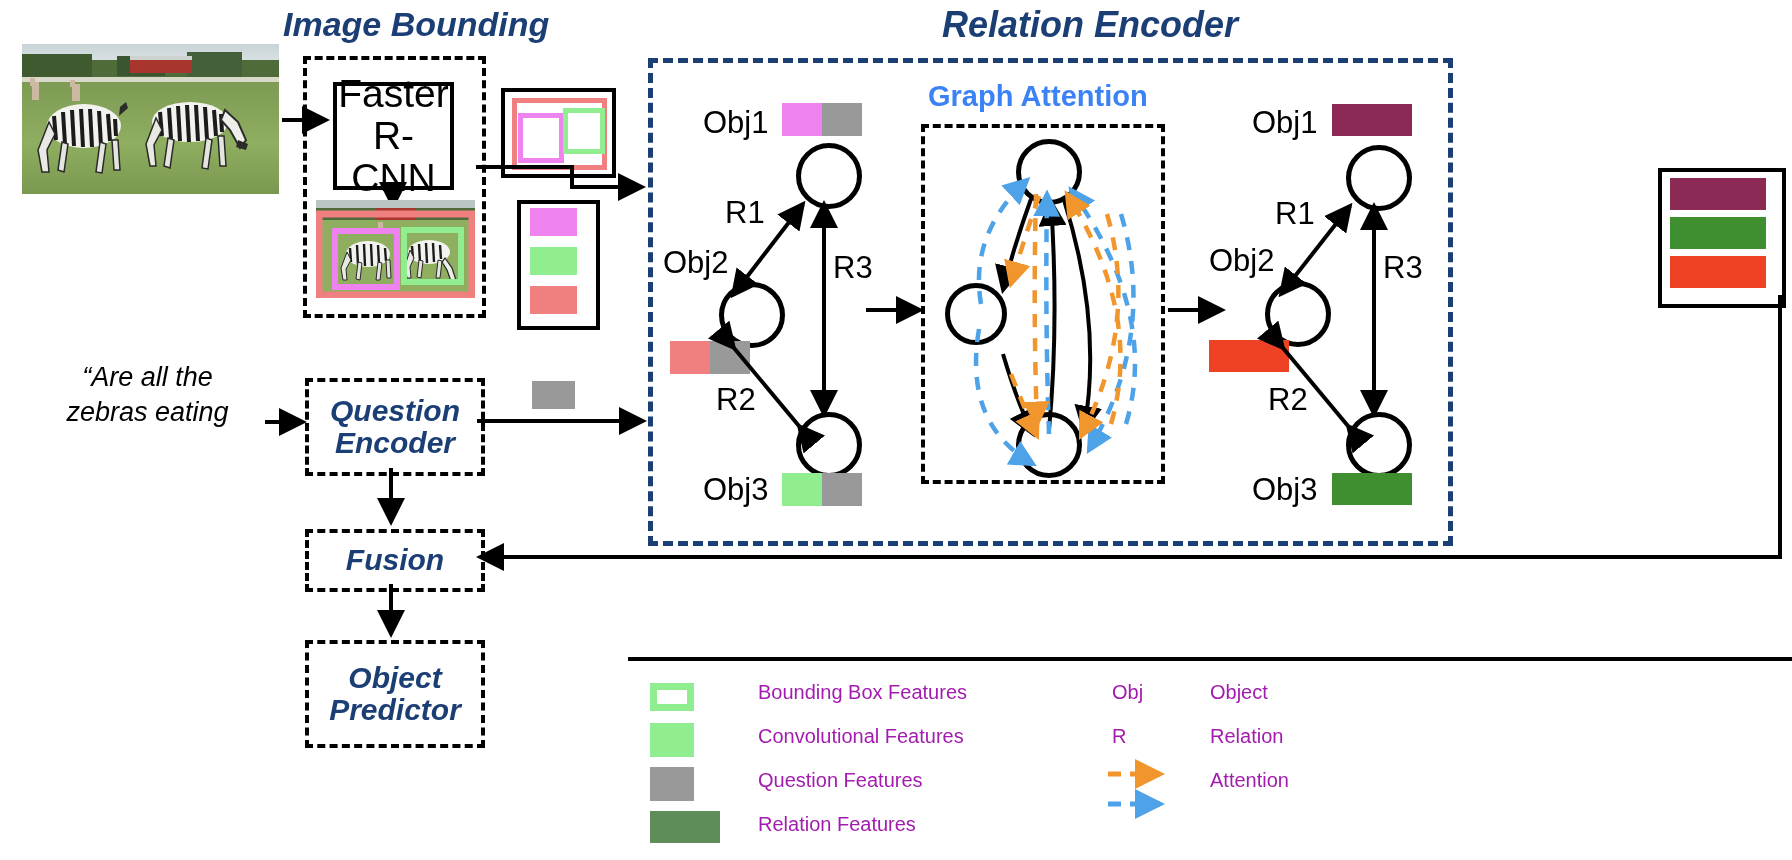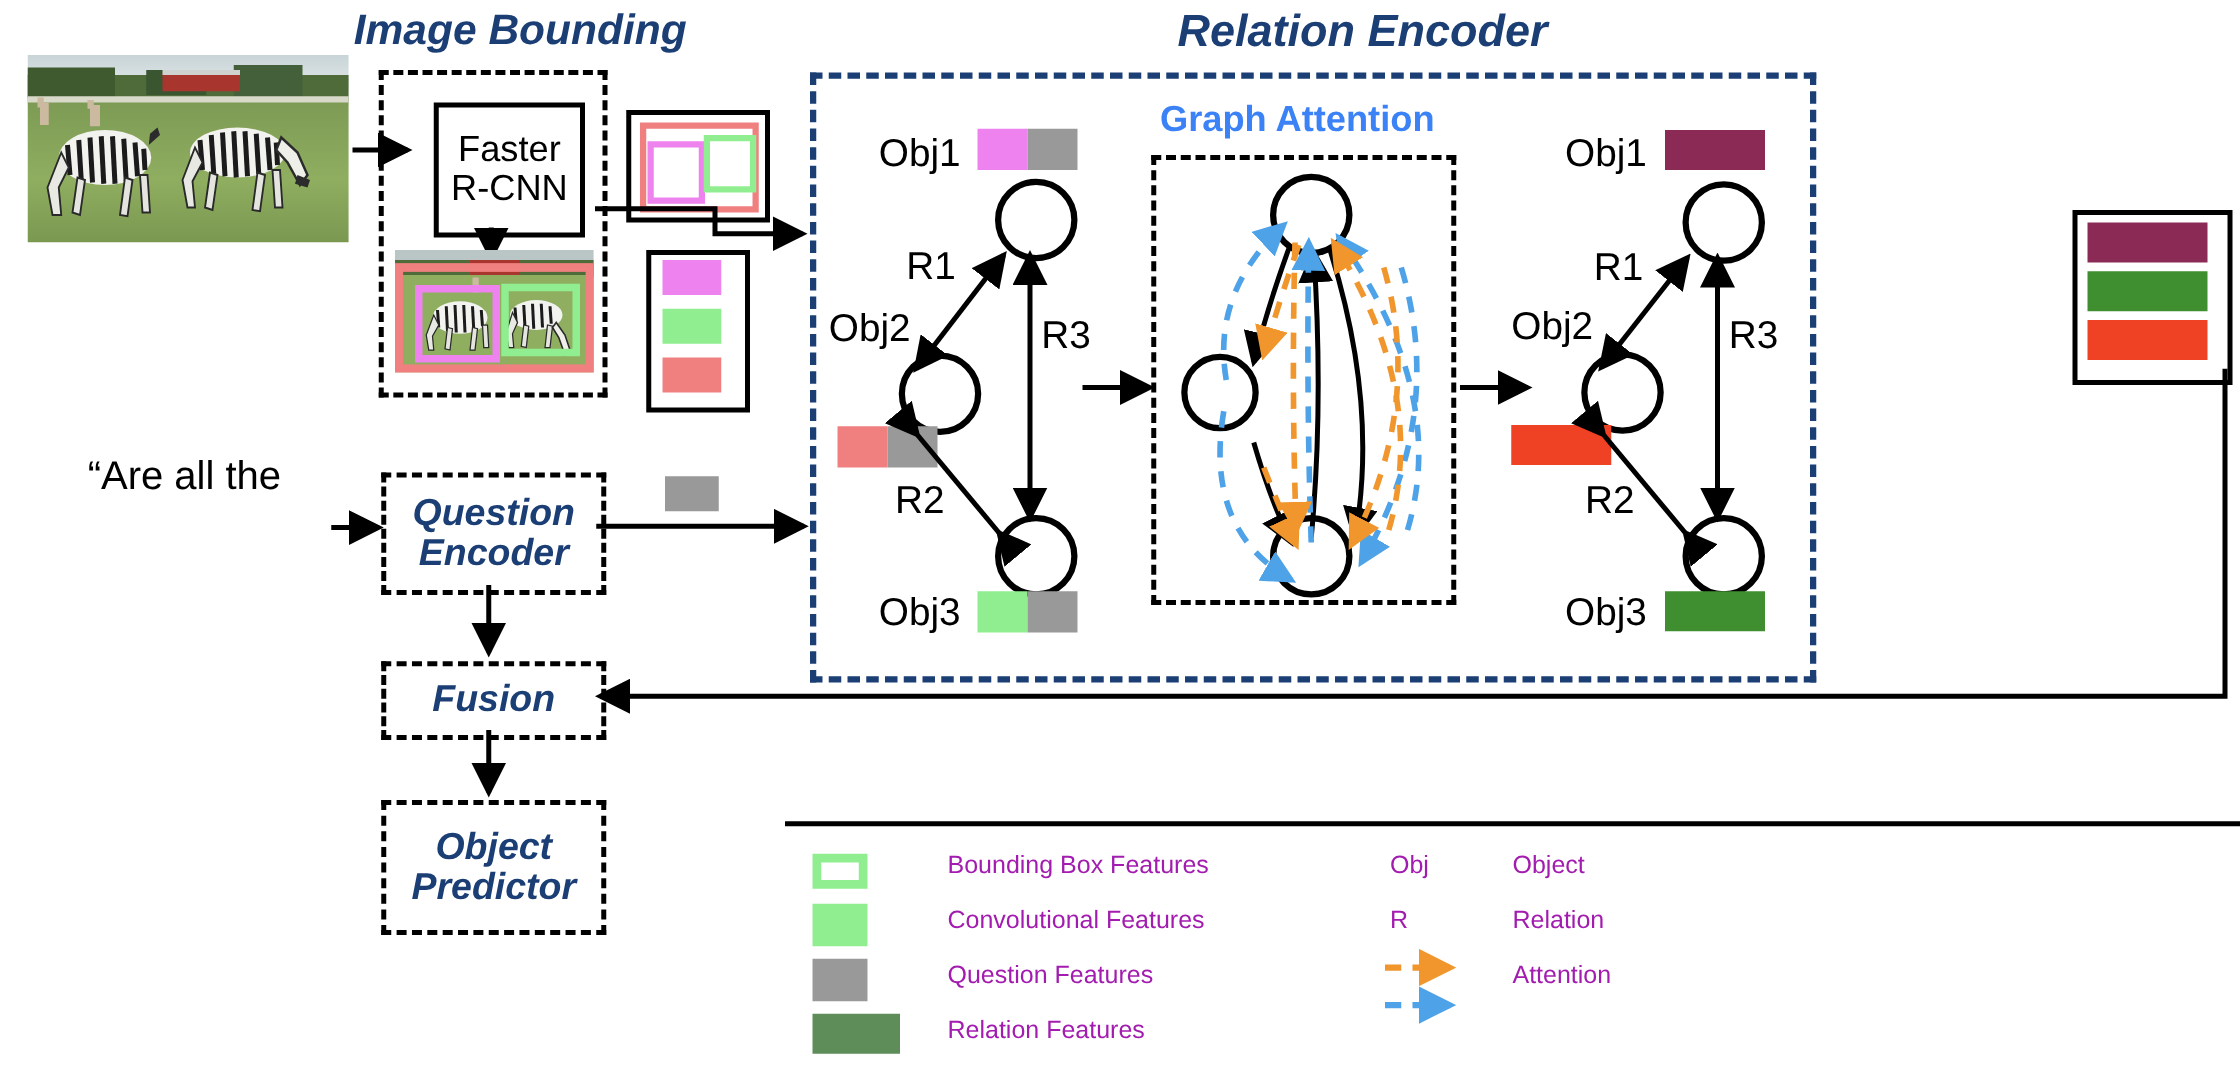--- a/index.html
+++ b/index.html
@@ -99,21 +99,21 @@
   <defs>
       <marker id="ahB" markerWidth="7" markerHeight="7" refX="6" refY="3.5" orient="auto">
     <polygon points="0 0, 7 3.5, 0 7" fill="#000"></polygon>
       </marker>
     </defs>
   <line x1="0" y1="10" x2="44" y2="10" stroke="#000" stroke-width="4" marker-end="url(#ahB)"></line>
 </svg>
 
 <div class="abs dashBlack" style="left:303px;top:56px;width:175px;height:254px;"></div>
 
-<div class="abs solidBlack boxlabel" style="left:347px;top:82px;width:113px;height:100px;flex-direction:column;font-size:29px;">
+<div class="abs solidBlack boxlabel" style="left:333px;top:82px;width:113px;height:100px;flex-direction:column;font-size:39px;">
   <span>Faster</span>
   <span>R-CNN</span>
 </div>
 
 <svg class="abs" style="left:383px;top:182px;width:20px;height:32px;">
   <defs>
       <marker id="ahD" markerWidth="7" markerHeight="7" refX="6" refY="3.5" orient="auto">
     <polygon points="0 0, 7 3.5, 0 7" fill="#000"></polygon>
       </marker>
     </defs>
@@ -179,22 +179,23 @@
 
 <svg class="abs" style="left:476px;top:165px;width:180px;height:30px;">
   <defs>
       <marker id="ahC" markerWidth="7" markerHeight="7" refX="6" refY="3.5" orient="auto">
     <polygon points="0 0, 7 3.5, 0 7" fill="#000"></polygon>
       </marker>
     </defs>
   <path d="M0 2 L96 2 L96 22 L166 22" stroke="#000" stroke-width="4" fill="none" marker-end="url(#ahC)"></path>
 </svg>
 
-<div class="abs lbl" style="left:30px;top:360px;width:235px;text-align:center;font-size:32px;line-height:1.28;">
+<div class="abs lbl" style="left:30px;top:360px;width:235px;text-align:center;font-size:27px;line-height:1.28;font-style:italic;">
   <div>“Are all the</div>
+  <div>zebras eating</div>
 </div>
 
 <svg class="abs" style="left:265px;top:412px;width:48px;height:20px;">
   <defs>
       <marker id="ahE" markerWidth="7" markerHeight="7" refX="6" refY="3.5" orient="auto">
     <polygon points="0 0, 7 3.5, 0 7" fill="#000"></polygon>
       </marker>
     </defs>
   <line x1="0" y1="10" x2="38" y2="10" stroke="#000" stroke-width="4" marker-end="url(#ahE)"></line>
 </svg>

